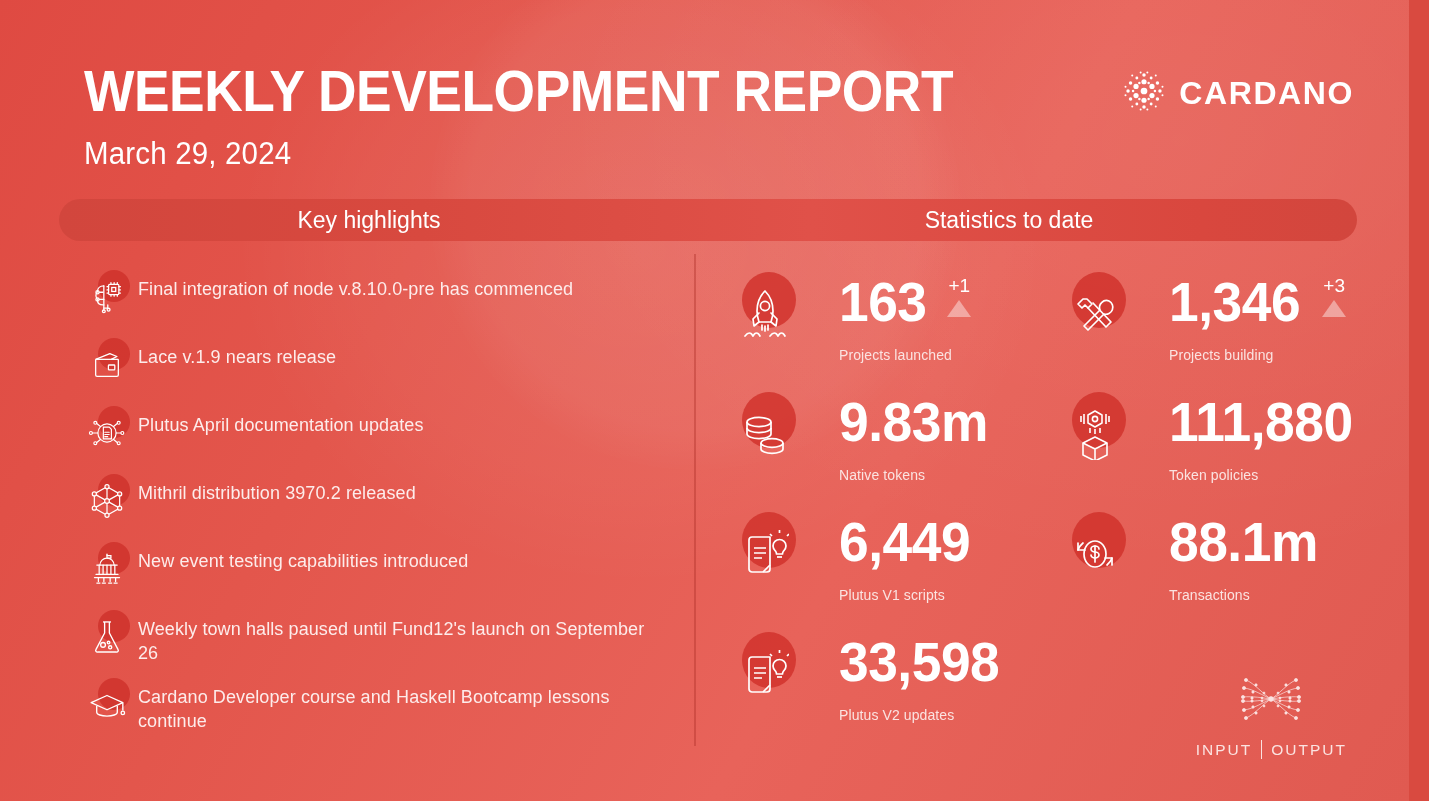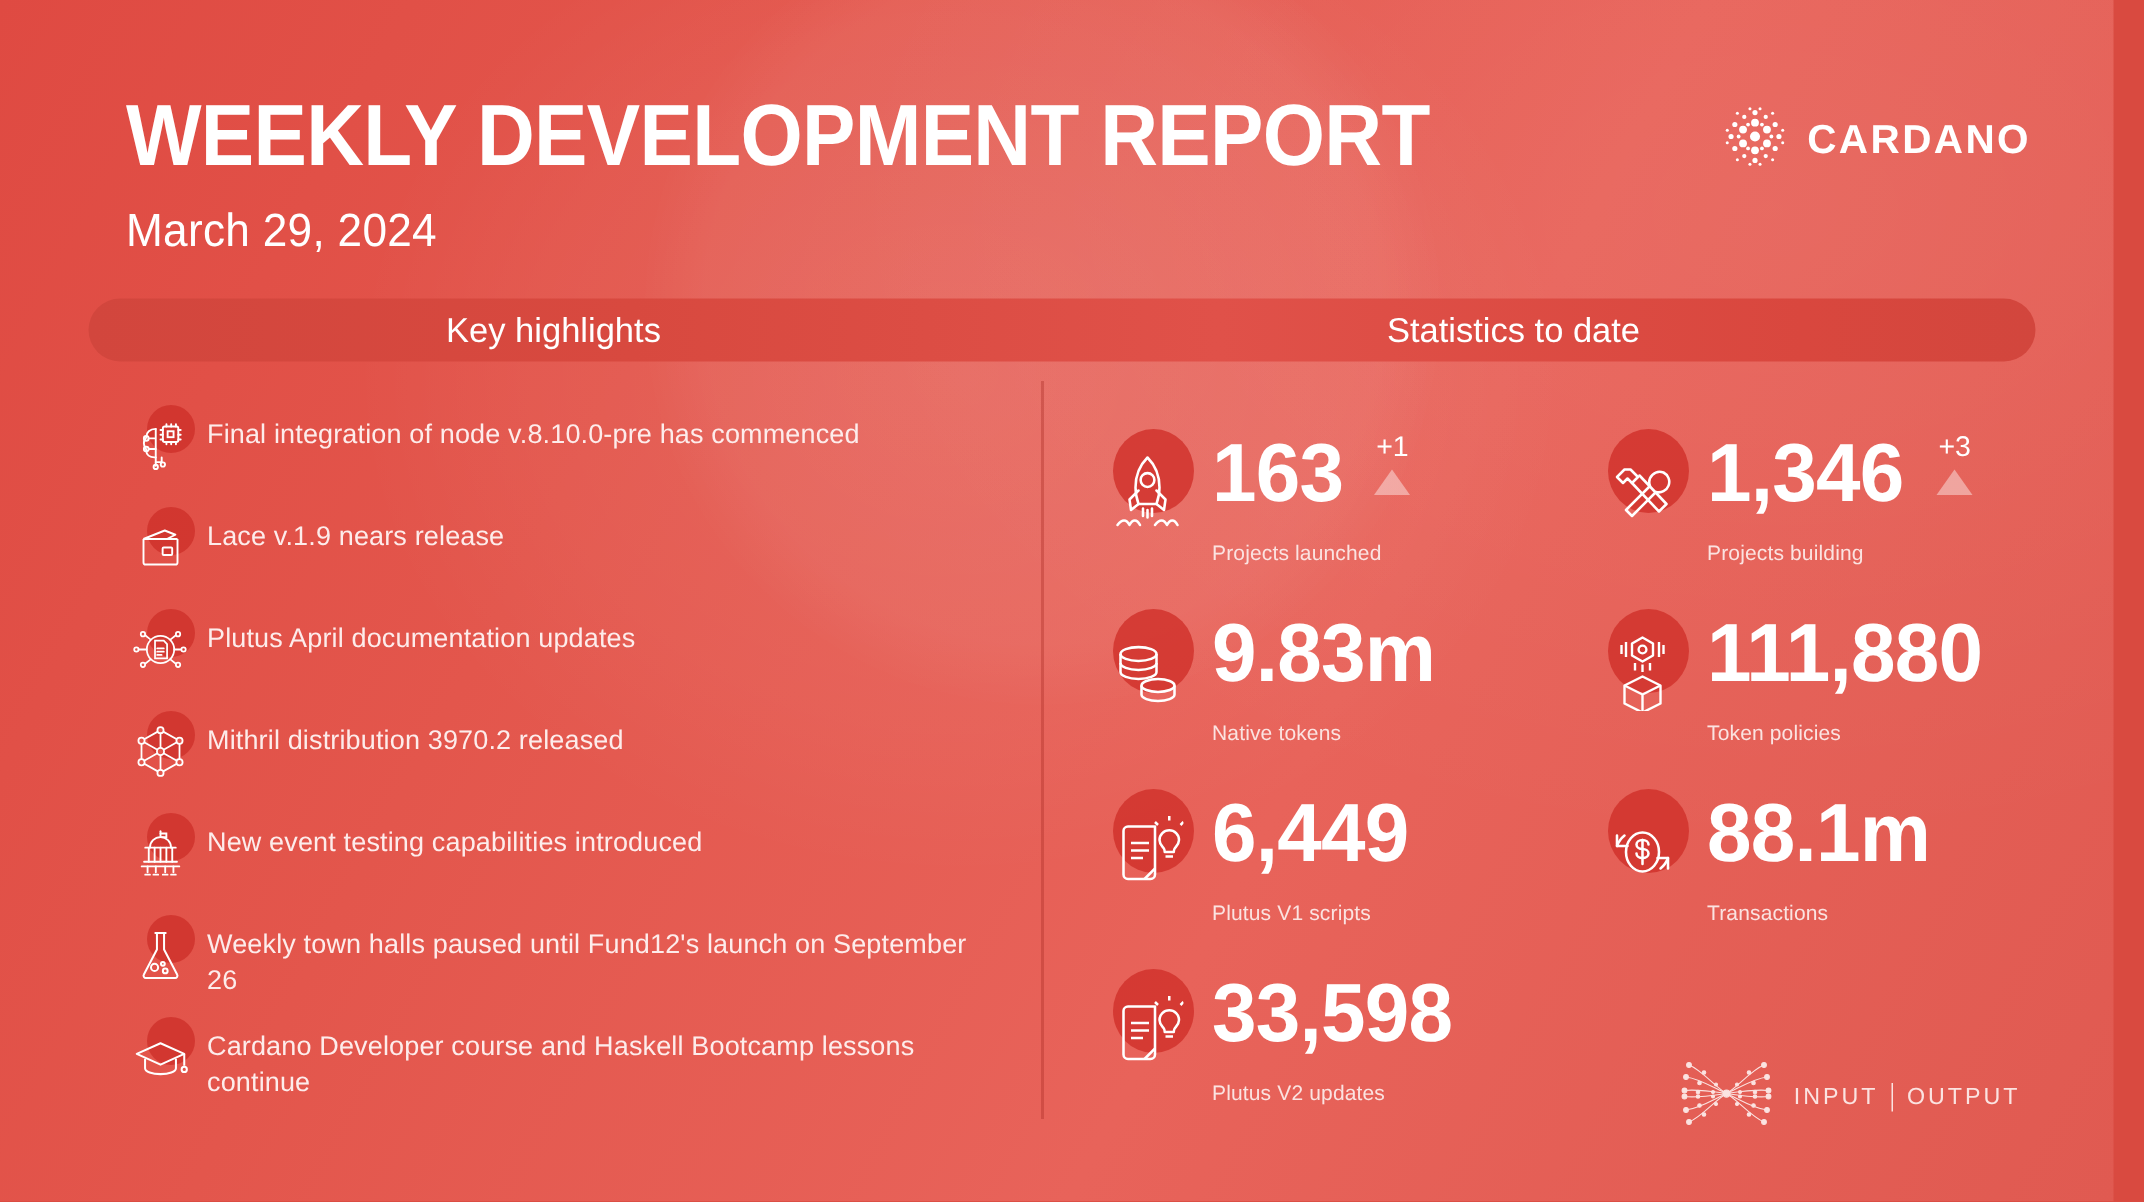--- a/index.html
+++ b/index.html
@@ -61,21 +61,21 @@
   .cardano-logo {
     position: absolute;
     right: 55px;
     top: 70px;
     display: flex;
     align-items: center;
     gap: 14px;
     z-index: 3;
   }
   .cardano-word {
-    font-size: 27px;
+    font-size: 32px;
     font-weight: bold;
     letter-spacing: 1.6px;
   }
 
   
   .pill {
     position: absolute;
     left: 59px;
     top: 199px;
     width: 1298px;
@@ -155,22 +155,23 @@
     top: 268px;
     width: 660px;
     z-index: 3;
   }
   .stat-row {
     display: flex;
     height: 120px;
   }
   .stat {
     display: flex;
-    align-items: center;
+    align-items: flex-start;
     width: 50%;
+    gap: 31px;
   }
   .stat-icon {
     position: relative;
     width: 86px;
     min-width: 86px;
     height: 92px;
     display: flex;
     align-items: center;
     justify-content: center;
   }
@@ -226,20 +227,21 @@
 
   
   .io-logo {
     position: absolute;
     right: 62px;
     bottom: 42px;
     display: flex;
     align-items: center;
     gap: 12px;
     z-index: 3;
+    flex-direction: column;
   }
   .io-word {
     font-size: 15.5px;
     letter-spacing: 2.0px;
     color: #fbe3e1;
     display: flex;
     align-items: center;
     gap: 9px;
   }
   .io-bar {

